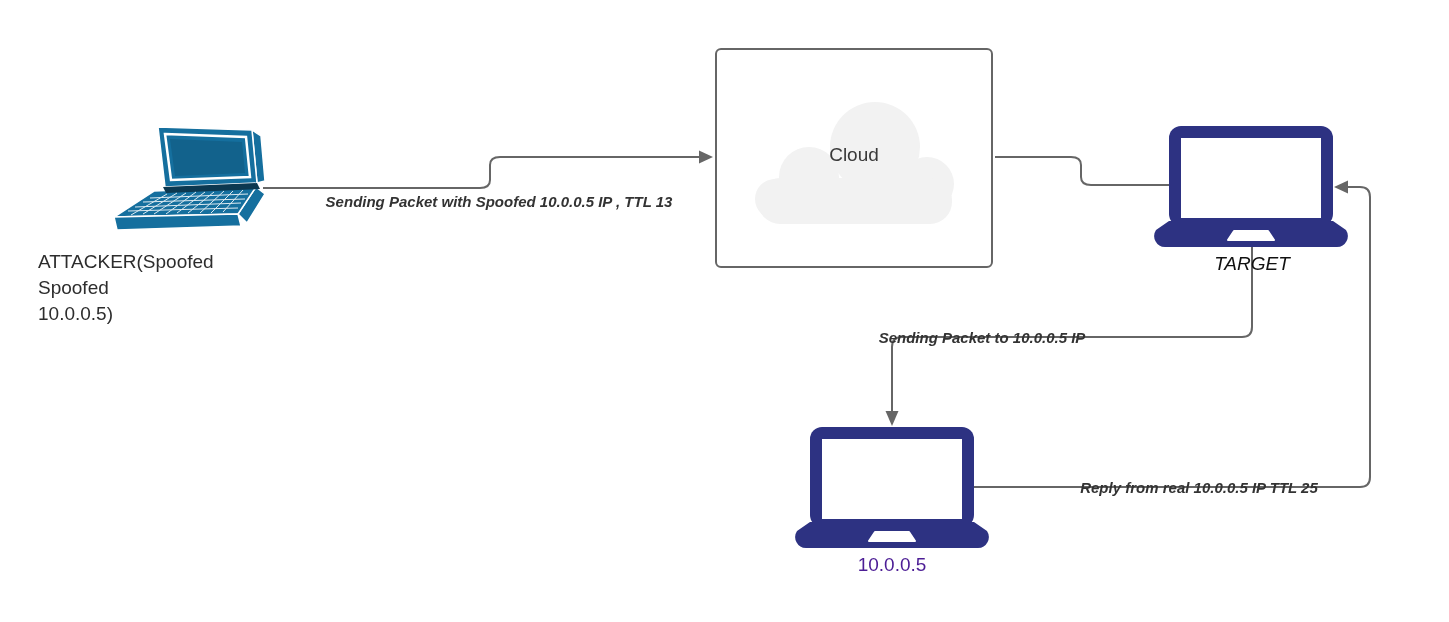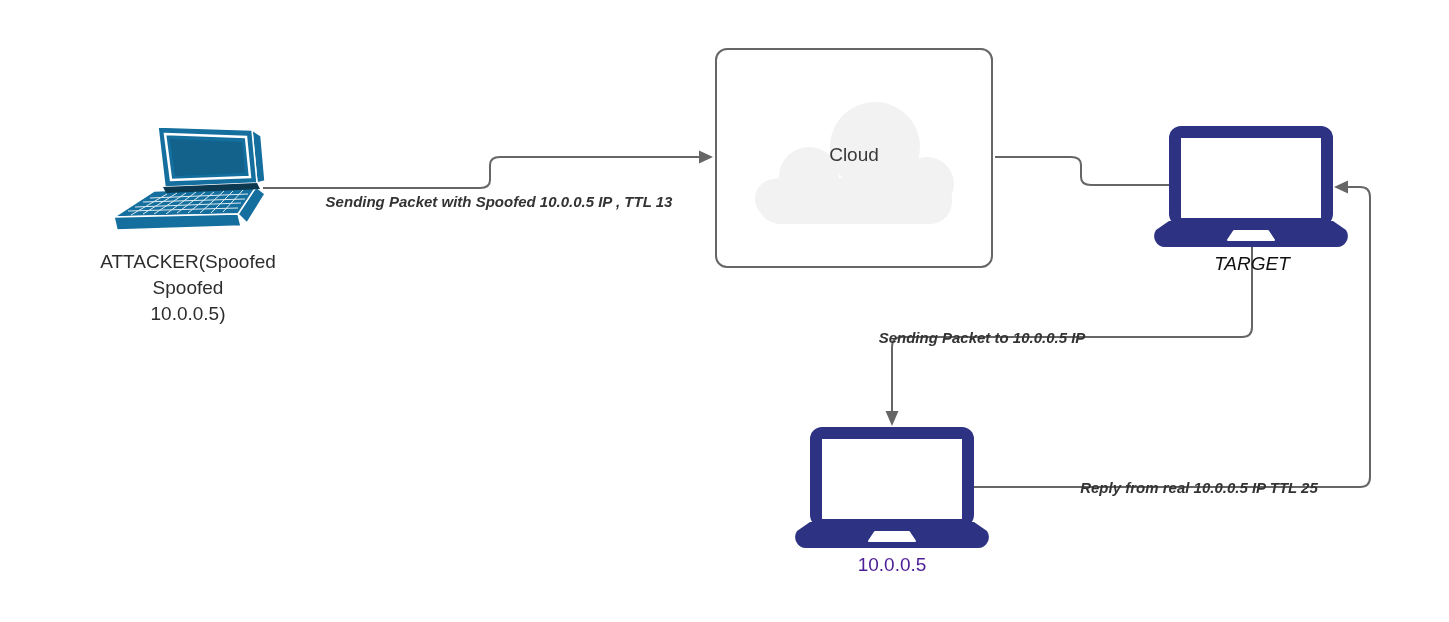--- a/index.html
+++ b/index.html
@@ -4,39 +4,39 @@
 <style>
   html,body{margin:0;padding:0;background:#fff;}
   .canvas{
     position:relative;width:1449px;height:622px;background:#ffffff;
     font-family:"Liberation Sans",sans-serif;overflow:hidden;
   }
   .layer{position:absolute;left:0;top:0;width:1449px;height:622px;}
   .icon{position:absolute;display:block;}
   .cloud-box{
     position:absolute;left:715px;top:48px;width:278px;height:220px;
-    background:#ffffff;border:2px solid #666666;border-radius:12px;
+    background:#ffffff;border:2px solid #666666;border-radius:6px;
     box-sizing:border-box;
   }
   .cloud-box svg{position:absolute;left:0;top:0;}
   .cloud-label{
     position:absolute;left:0;right:0;top:94px;text-align:center;
     font-size:19px;color:#3a3a3a;
   }
   .edge-label{
     position:absolute;transform:translate(-50%,-50%);
     font-size:15px;font-weight:bold;color:#333333;white-space:nowrap;font-style:italic;
   }
   .node-label{
     position:absolute;transform:translate(-50%,-50%);
     font-size:19px;color:#4c1d95;white-space:nowrap;
   }
   .target-label{font-weight:normal;font-style:italic;color:#111111;}
   .attacker-label{
-    position:absolute;left:38px;top:249px;width:300px;text-align:center;
+    position:absolute;left:38px;top:249px;width:300px;
     font-size:19px;line-height:26px;color:#2d2d2d;
   }
 </style>
 </head>
 <body>
 
 <div class="canvas">
 
   <svg class="layer" viewBox="0 0 1449 622" fill="none">
     <g stroke="#666666" stroke-width="2" fill="none">

